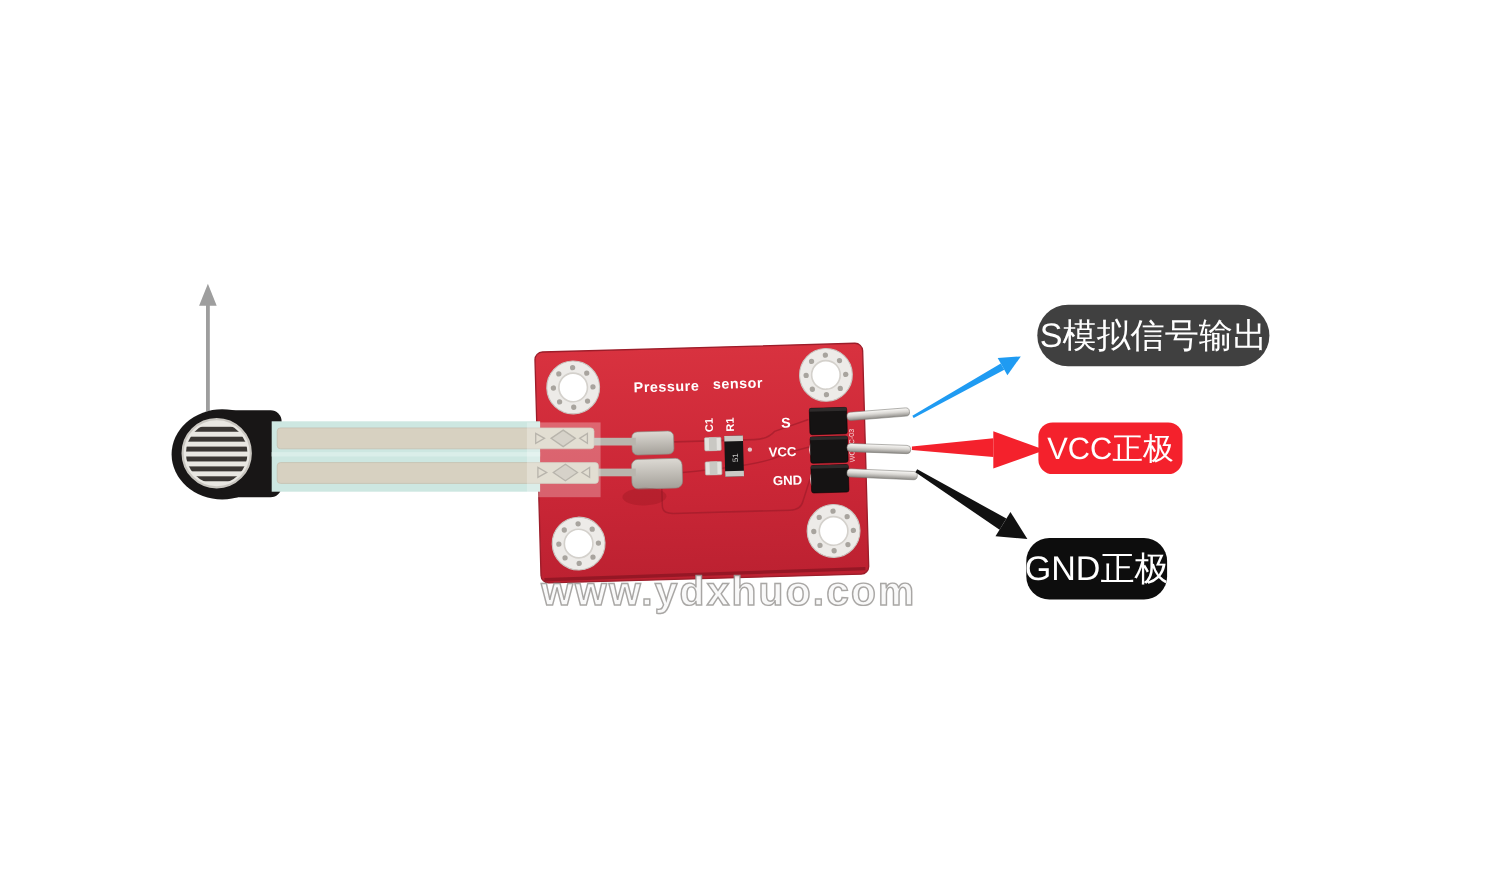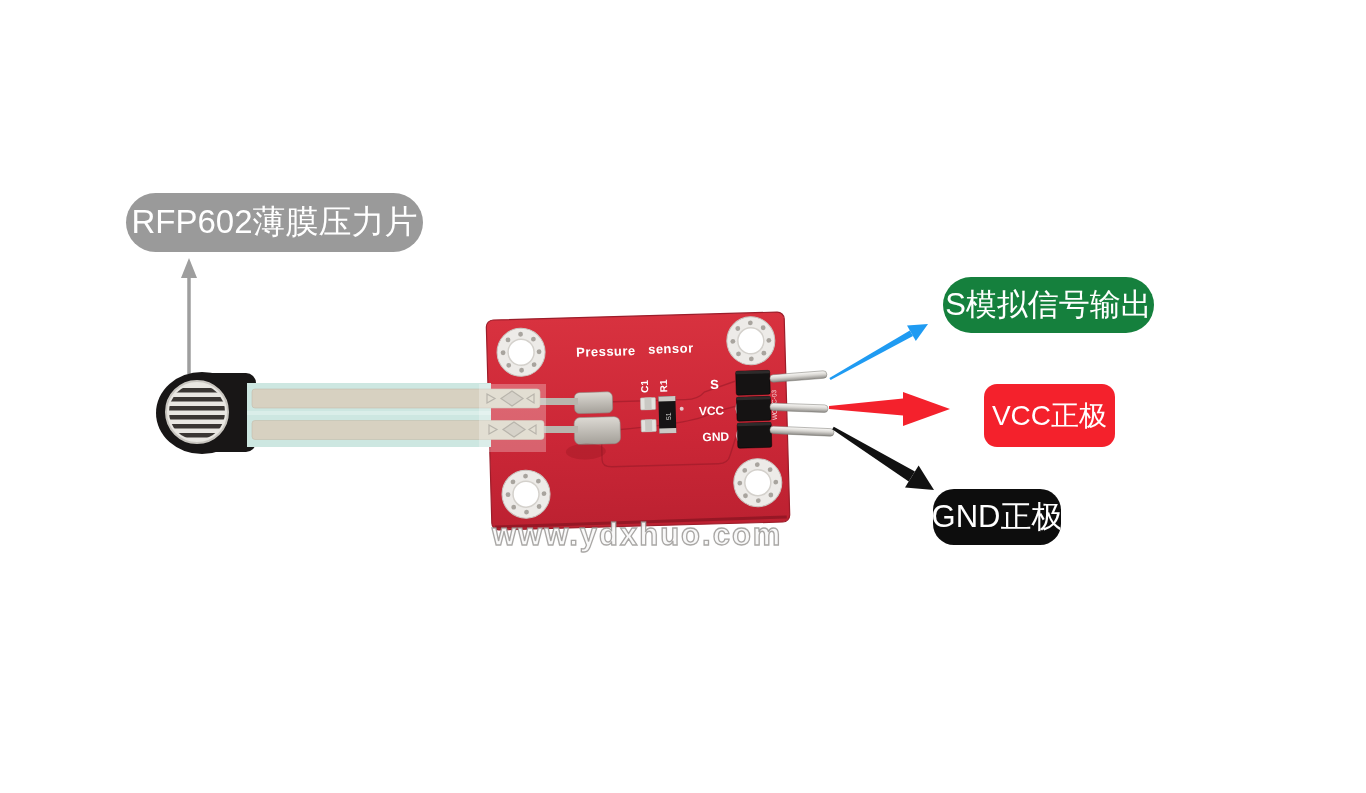--- a/index.html
+++ b/index.html
@@ -9,27 +9,27 @@
   }
   .canvas svg{position:absolute;left:0;top:0;}
   .pill{
     position:absolute;display:flex;align-items:center;justify-content:center;
     color:#ffffff;white-space:nowrap;overflow:hidden;
   }
   .pill-part{left:126px;top:193px;width:297px;height:59px;border-radius:30px;
     font-size:33px;background:#9a9a9a;}
   .pill-signal{left:943px;top:277px;width:211px;height:56px;border-radius:28px;
     font-size:31px;background:#1f9bf2;}
-  .pill-vcc{left:984px;top:384px;width:131px;height:63px;border-radius:13px;
+  .pill-vcc{left:944px;top:384px;width:131px;height:47px;border-radius:13px;
     font-size:28px;background:#f4212c;}
   .pill-gnd{left:933px;top:489px;width:128px;height:56px;border-radius:21px;
     font-size:31px;background:#0d0d0d;}
   .watermark{
     position:absolute;left:492px;top:517px;
-    font-size:31px;font-weight:bold;letter-spacing:2px;
+    font-size:37px;font-weight:bold;letter-spacing:2px;
     color:rgba(255,255,255,0.88);
     -webkit-text-stroke:1.3px rgba(150,148,145,0.8);
     text-shadow:0 0 1px rgba(150,148,145,0.5);
   }
 </style>
 </head>
 <body>
 
 <div class="canvas">
 
@@ -177,19 +177,18 @@
     <g>
       <polygon points="829,406 903,398.5 903,415.5 829,409" fill="#f4212c"></polygon>
       <polygon points="903,392 950,409 903,426" fill="#f4212c"></polygon>
     </g>
     <g>
       <polygon points="833.8,426.7 914.9,471.4 908.7,481.6 832.2,429.3" fill="#111111"></polygon>
       <polygon points="934,490 905,487.6 918.6,465.4" fill="#111111"></polygon>
     </g>
   </svg>
 
-  <div class="pill pill-part" style="background: rgb(154, 154, 154);">RFP602薄膜压力片</div>
-  <div class="pill pill-signal" style="background: #15803d;">S模拟信号输出</div>
+  <div class="pill pill-signal" style="background: #404040;">S模拟信号输出</div>
   <div class="pill pill-vcc" style="background: rgb(244, 33, 44);">VCC正极</div>
   <div class="pill pill-gnd" style="background: rgb(13, 13, 13);">GND正极</div>
 
   <div class="watermark">www.ydxhuo.com</div>
 </div>
 
 </body></html>

